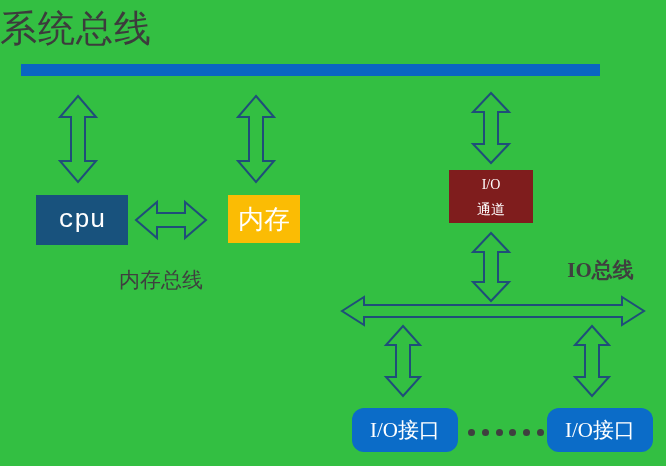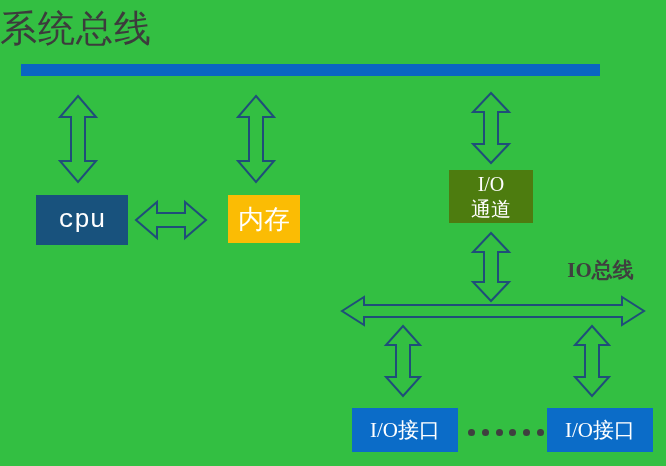--- a/index.html
+++ b/index.html
@@ -66,32 +66,33 @@
     height: 48px;
     background: #fbbc04;
     font-size: 26px;
     font-family: Liberation Mono, monospace;
   }
   .box-iochan {
     left: 449px;
     top: 170px;
     width: 84px;
     height: 53px;
-    background: #4d7c0f;
-    font-size: 20px;
+    background: #7f1d1d;
+    font-size: 14px;
     line-height: 25px;
     font-family: "Liberation Serif", "DejaVu Serif", serif;
   }
   .box-ioif {
     top: 408px;
     width: 106px;
     height: 44px;
     background: #0b6cc8;
     font-size: 21px;
     font-family: "Liberation Serif", "DejaVu Serif", serif;
+    border-radius: 12px;
   }
   .box-ioif-left { left: 352px; }
   .box-ioif-right { left: 547px; }
   .caption {
     color: #3f3f3f;
     font-size: 21px;
     white-space: nowrap;
     font-family: "Liberation Serif", "DejaVu Serif", serif;
   }
   .caption-membus {
@@ -157,20 +158,21 @@
   </div>
 
   <svg class="arrow" style="left:134px; top:198px;" width="74" height="44" viewBox="0 0 74 44">
     <path d="M2 22 L23 4 L23 15 L51 15 L51 4 L72 22 L51 40 L51 29 L23 29 L23 40 Z"></path>
   </svg>
 
   <div class="box box-mem">
     <span>内存</span>
   </div>
 
+  <div class="caption caption-membus">内存总线</div>
 
   <div class="box box-iochan">
     <span>I/O</span>
     <span>通道</span>
   </div>
 
   <svg class="arrow" style="left:469px; top:231px;" width="44" height="72" viewBox="0 0 44 72">
     <path d="M22 2 L40 21 L29 21 L29 51 L40 51 L22 70 L4 51 L15 51 L15 21 L4 21 Z"></path>
   </svg>
 

